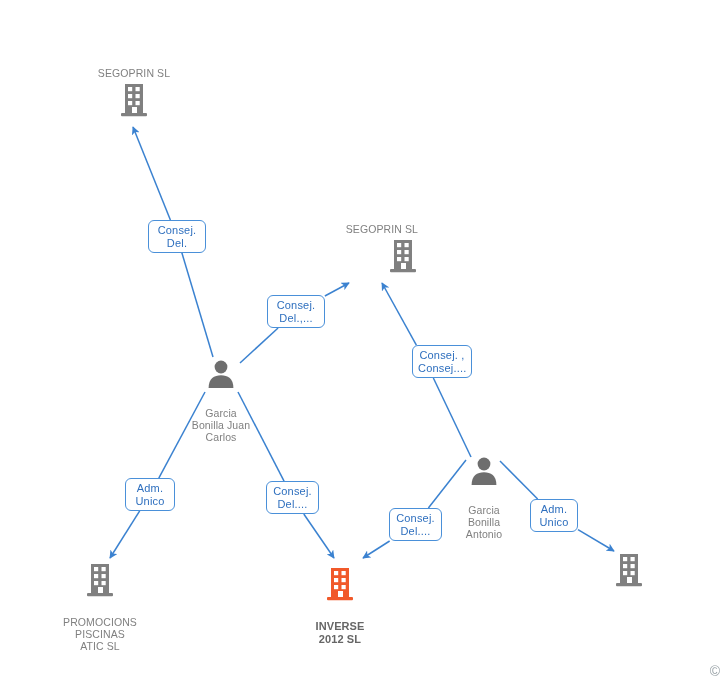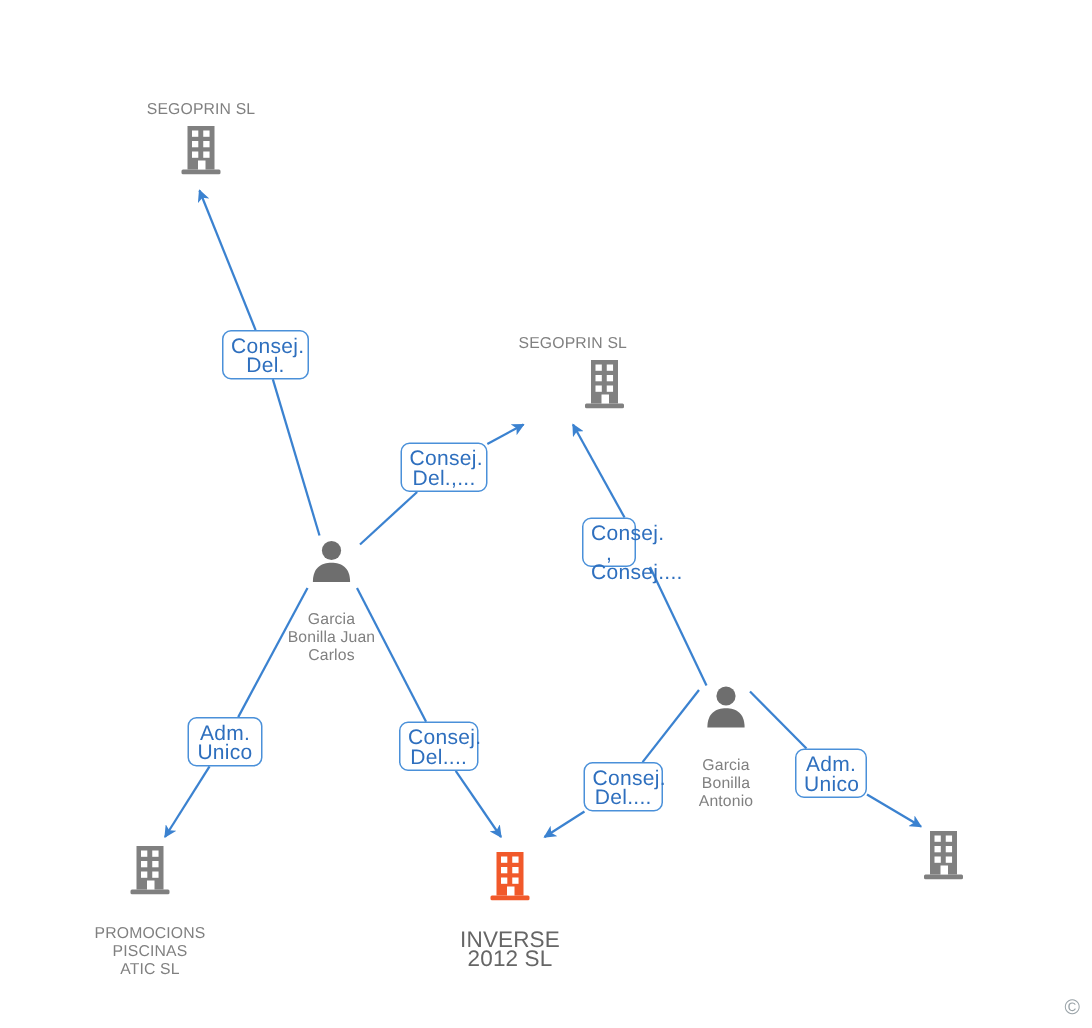--- a/index.html
+++ b/index.html
@@ -47,34 +47,34 @@
     letter-spacing: 0.1px;
     white-space: pre-line;
     margin-top: 18px;
   }
   .node-label.above {
     margin-top: 0;
     margin-bottom: 3px;
   }
   .node-label.highlight {
     color: #666666;
-    font-weight: normal;
-    font-size: 15px;
+    font-weight: bold;
+    font-size: 11px;
     line-height: 13px;
   }
 
   
   .chip {
     position: absolute;
     box-sizing: border-box;
     background: #ffffff;
     border: 1.4px solid #4a90d9;
     border-radius: 6px;
     color: #2e6fbe;
-    font-size: 14px;
+    font-size: 11px;
     line-height: 13px;
     text-align: center;
     padding: 3px 5px;
     white-space: pre-line;
     letter-spacing: 0.2px;
   }
 
   
   #watermark {
     position: absolute;
@@ -127,21 +127,21 @@
         <line x1="500" y1="461" x2="537.665" y2="499.01375" stroke="#3b82d0" stroke-width="1.5"></line>
         <line x1="578" y1="529.7" x2="614" y2="551" stroke="#3b82d0" stroke-width="1.5" marker-end="url(#arrowhead)"></line>
       </g>
   </svg>
 
   <div id="chip-layer">
       <div class="chip" style="left: 148px; top: 220px; width: 58px; height: 33px;">Consej.
 Del.</div>
       <div class="chip" style="left: 267px; top: 295px; width: 58px; height: 33px;">Consej.
 Del.,...</div>
-      <div class="chip" style="left: 388px; top: 345px; width: 36px; height: 33px;">Consej. ,
+      <div class="chip" style="left: 412px; top: 345px; width: 60px; height: 33px;">Consej. ,
 Consej....</div>
       <div class="chip" style="left: 125px; top: 478px; width: 50px; height: 33px;">Adm.
 Unico</div>
       <div class="chip" style="left: 266px; top: 481px; width: 53px; height: 33px;">Consej.
 Del....</div>
       <div class="chip" style="left: 389px; top: 508px; width: 53px; height: 33px;">Consej.
 Del....</div>
       <div class="chip" style="left: 530px; top: 499px; width: 48px; height: 33px;">Adm.
 Unico</div>
     </div>

